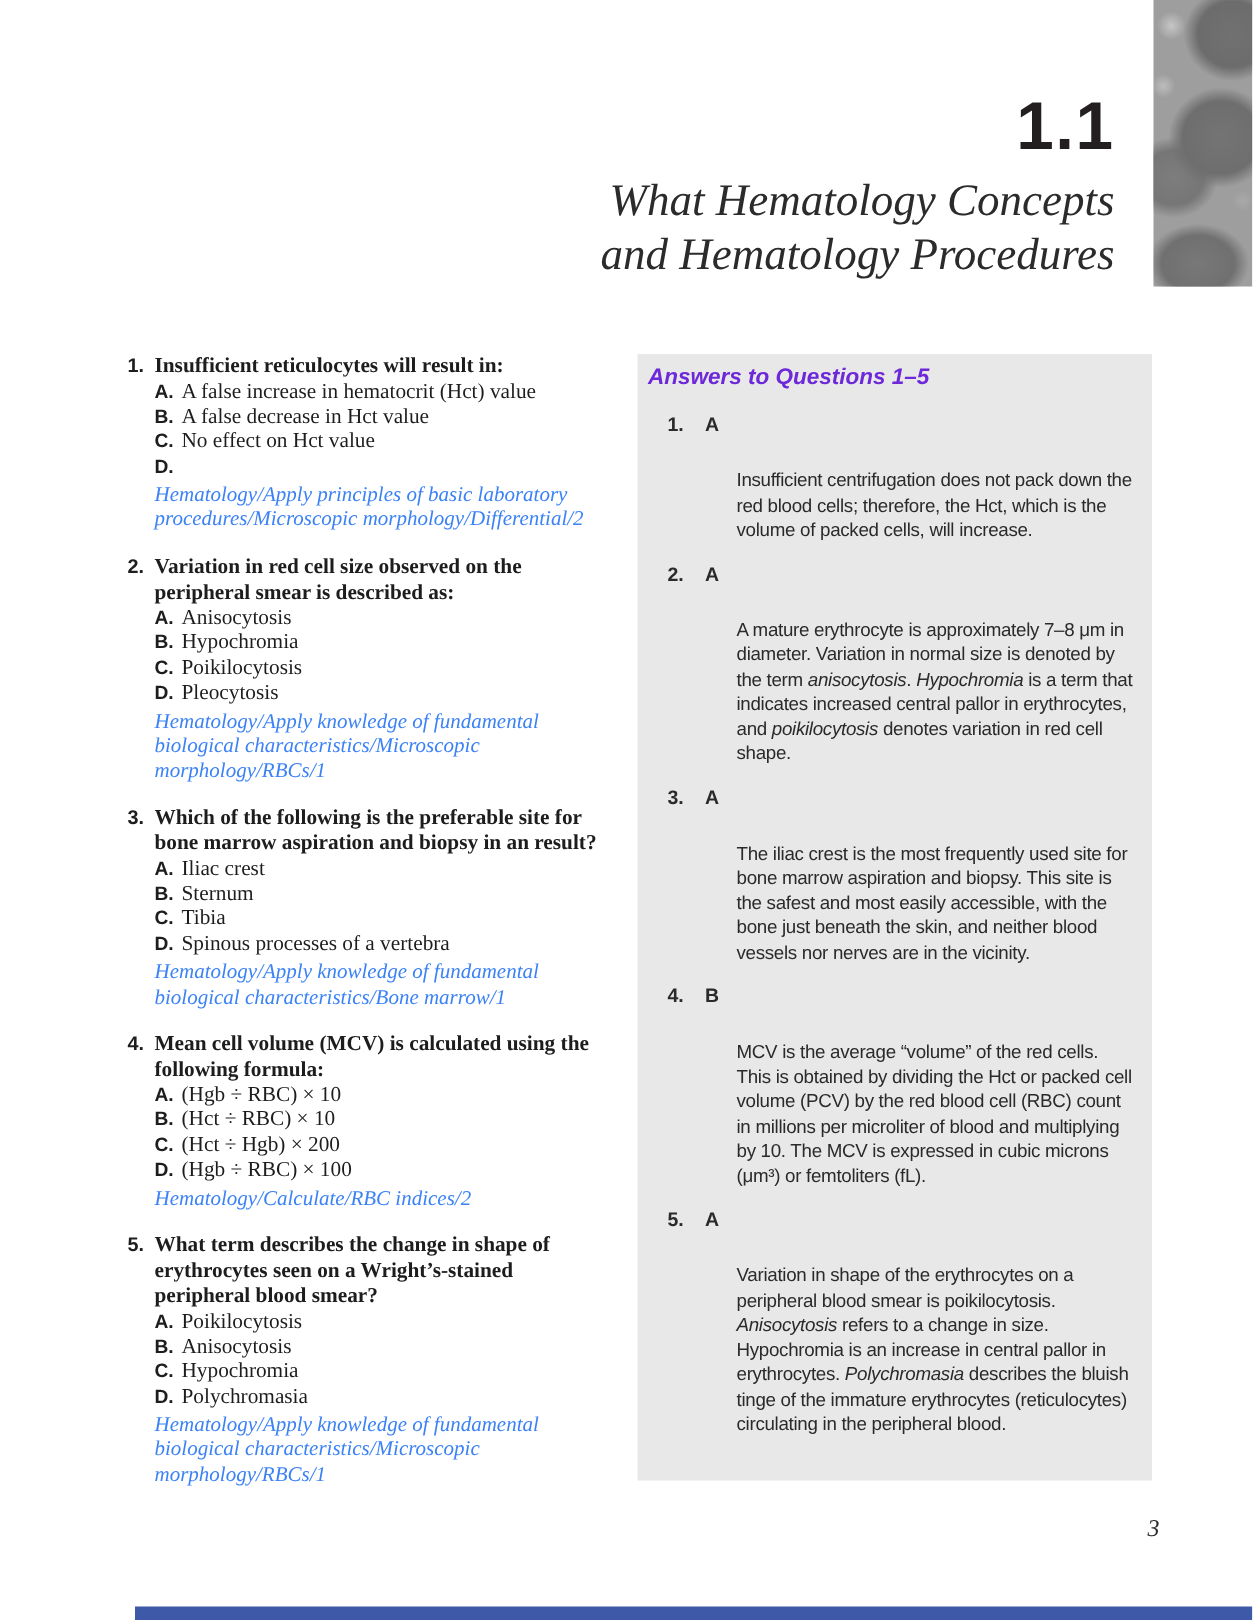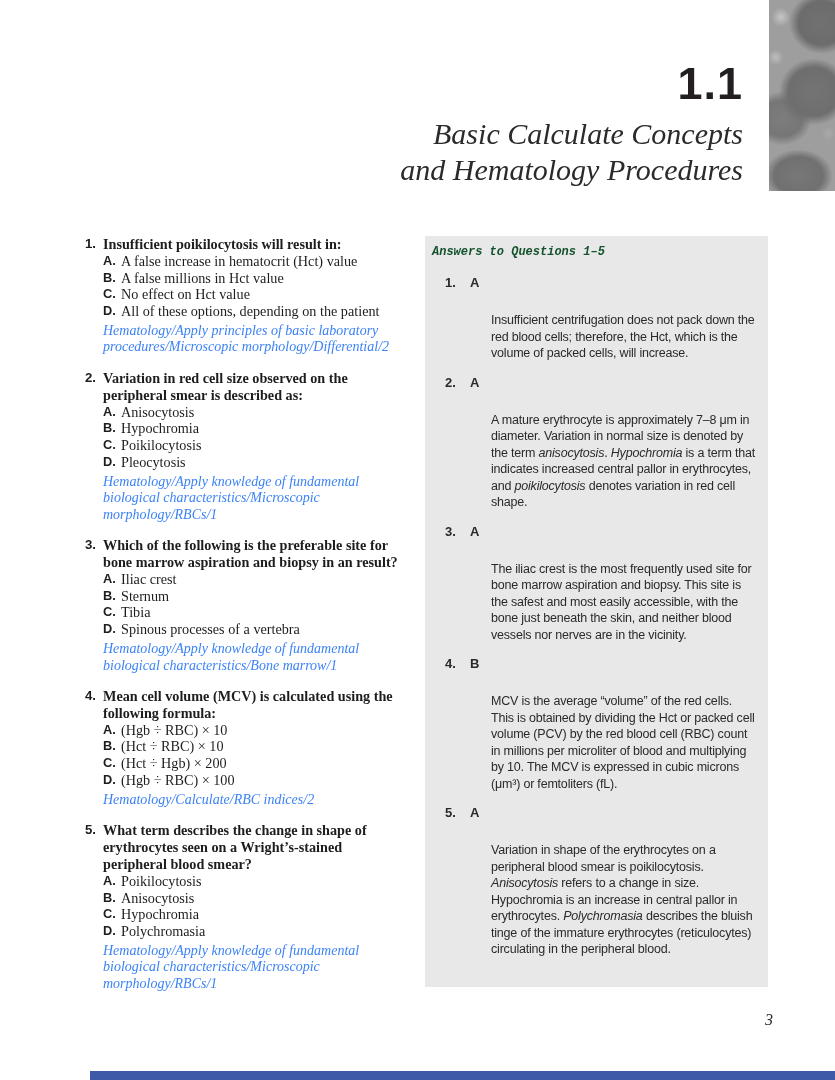--- a/index.html
+++ b/index.html
@@ -102,25 +102,24 @@
     width: 343px;
     background: #e8e8e8;
     padding: 7px 12px 16px 7px;
     align-self: flex-start;
     font-family: "Liberation Sans", sans-serif;
     color: #2a2a2a;
   }
   .answers-heading {
     font-weight: bold;
     font-style: italic;
-    font-size: 12px;
+    font-size: 15px;
     line-height: 18px;
     margin-bottom: 14px;
-    color: #14532d;
-    font-family: Liberation Mono, monospace;
+    color: #6d28d9;
   }
   .answer { display: flex; margin-bottom: 13px; margin-left: 13px; }
   .a-num {
     flex: 0 0 25px;
     font-weight: bold;
     font-size: 13px;
     line-height: 16.5px;
   }
   .a-letter {
     flex: 0 0 21px;
@@ -157,53 +156,52 @@
 </head>
 <body>
 
 <div class="page">
 
   <div class="corner-photo"></div>
 
   <header class="chapter-header">
     <div class="chapter-number">1.1</div>
     <div class="chapter-title">
-      <span>Basic Calculate Concepts</span><br>
+      <span>What Hematology Concepts</span><br>
       <span>and Hematology Procedures</span>
     </div>
   </header>
 
   <main class="columns">
 
     <section class="questions-col">
 
       <div class="question">
         <div class="q-row">
           <span class="q-num">1.</span>
-          <span class="q-stem-text">Insufficient poikilocytosis will result in:</span>
+          <span class="q-stem-text">Insufficient reticulocytes will result in:</span>
         </div>
         <div class="q-option">
             <span class="spacer"></span>
             <span class="opt-letter">A.</span>
             <span>A false increase in hematocrit (Hct) value</span>
           </div>
         <div class="q-option">
             <span class="spacer"></span>
             <span class="opt-letter">B.</span>
-            <span>A false millions in Hct value</span>
+            <span>A false decrease in Hct value</span>
           </div>
         <div class="q-option">
             <span class="spacer"></span>
             <span class="opt-letter">C.</span>
             <span>No effect on Hct value</span>
           </div>
         <div class="q-option">
             <span class="spacer"></span>
             <span class="opt-letter">D.</span>
-            <span>All of these options, depending on the patient</span>
           </div>
         <div class="q-class">Hematology/Apply principles of basic laboratory procedures/Microscopic morphology/Differential/2</div>
       </div>
 
       <div class="question">
         <div class="q-row">
           <span class="q-num">2.</span>
           <span class="q-stem-text">Variation in red cell size observed on the peripheral smear is described as:</span>
         </div>
         <div class="q-option">

